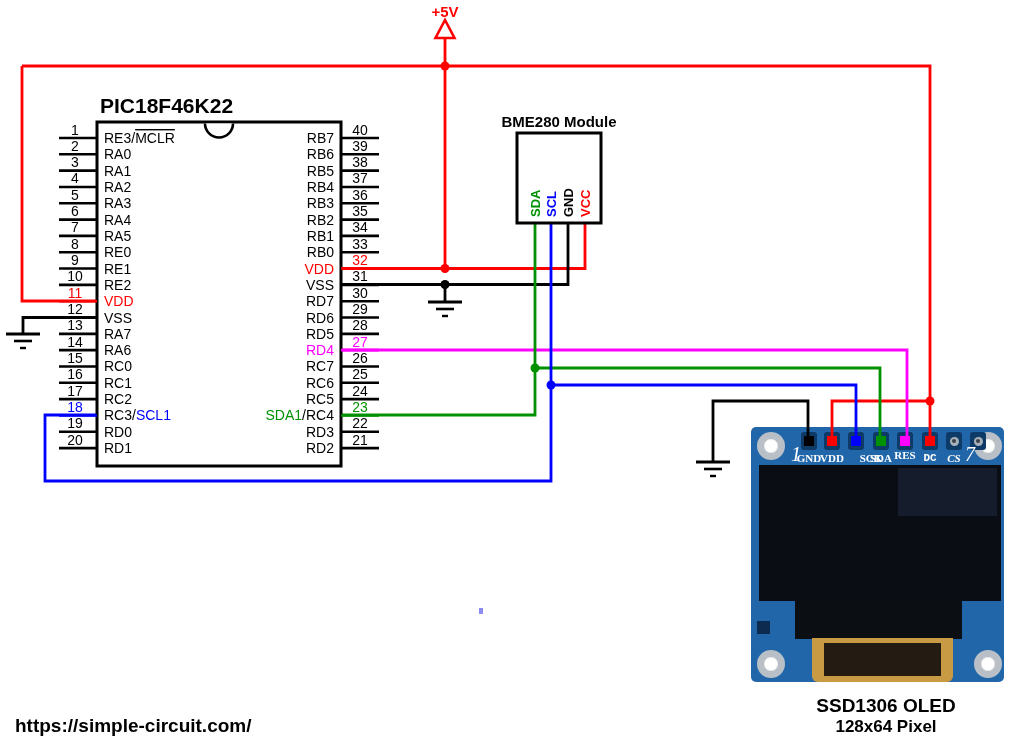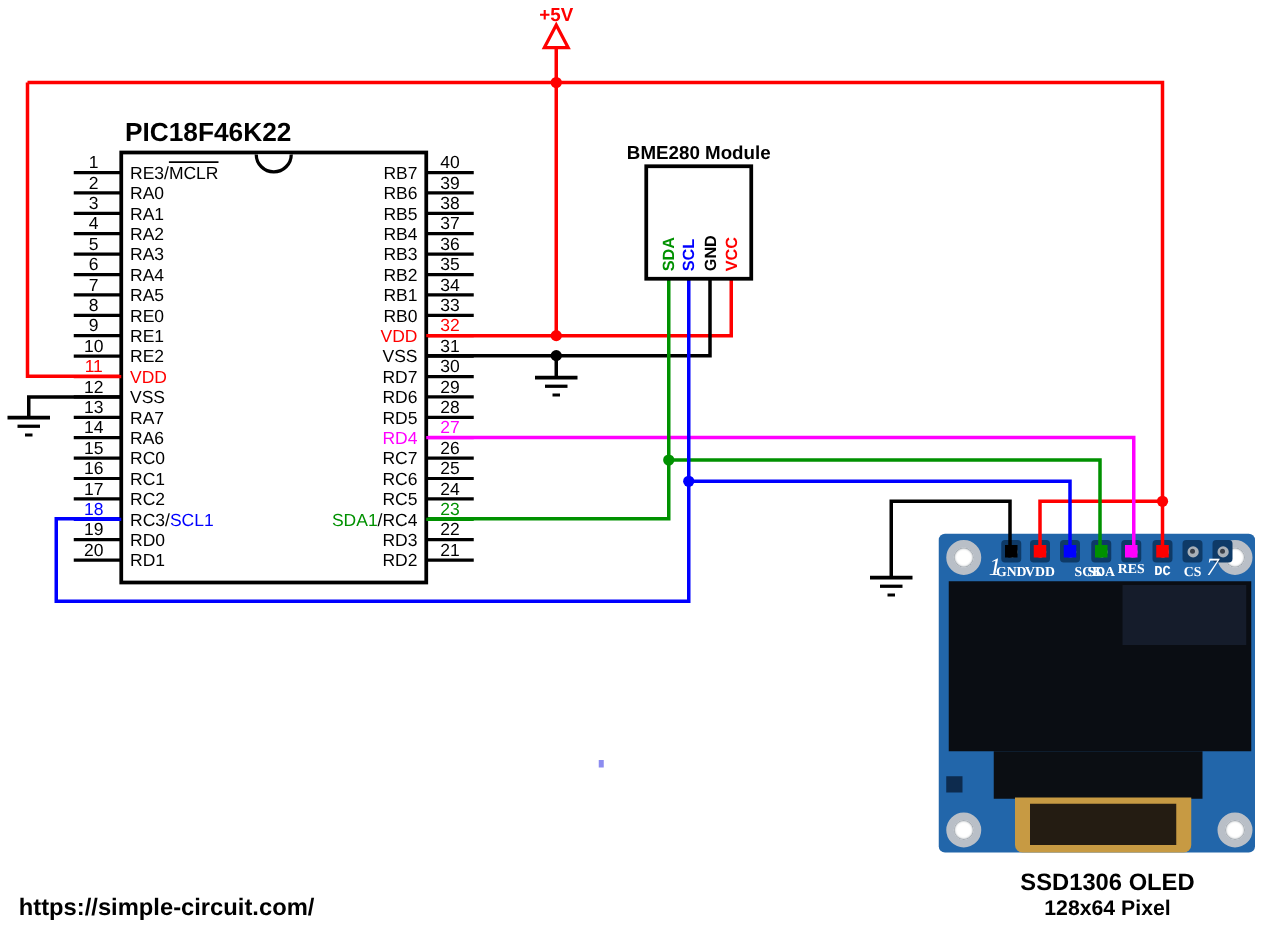--- a/index.html
+++ b/index.html
@@ -99,21 +99,21 @@
           <div class="pad-hole"></div>
         </div>
       </div>
       <div class="netdot" style="left: 174px; top: 9px; background: rgb(255, 0, 0);"></div>
       <div class="plabel" style="left: 179px; top: 25px; font-family: Liberation Mono, monospace;">DC</div>
       <div class="pad" style="left: 195px; top: 5px;">
         <div class="pad-ring">
           <div class="pad-hole"></div>
         </div>
       </div>
-      <div class="plabel" style="left: 203px; top: 25px;">CS</div>
+      <div class="plabel" style="left: 203px; top: 25px; font-style: italic;">CS</div>
       <div class="pad" style="left: 219px; top: 5px;">
         <div class="pad-ring">
           <div class="pad-hole"></div>
         </div>
       </div>
       <div class="pnum" style="left: 45px; top: 16px;">1</div>
       <div class="pnum" style="left: 219px; top: 16px;">7</div>
     </div>
   <div id="artifact"></div>
 

